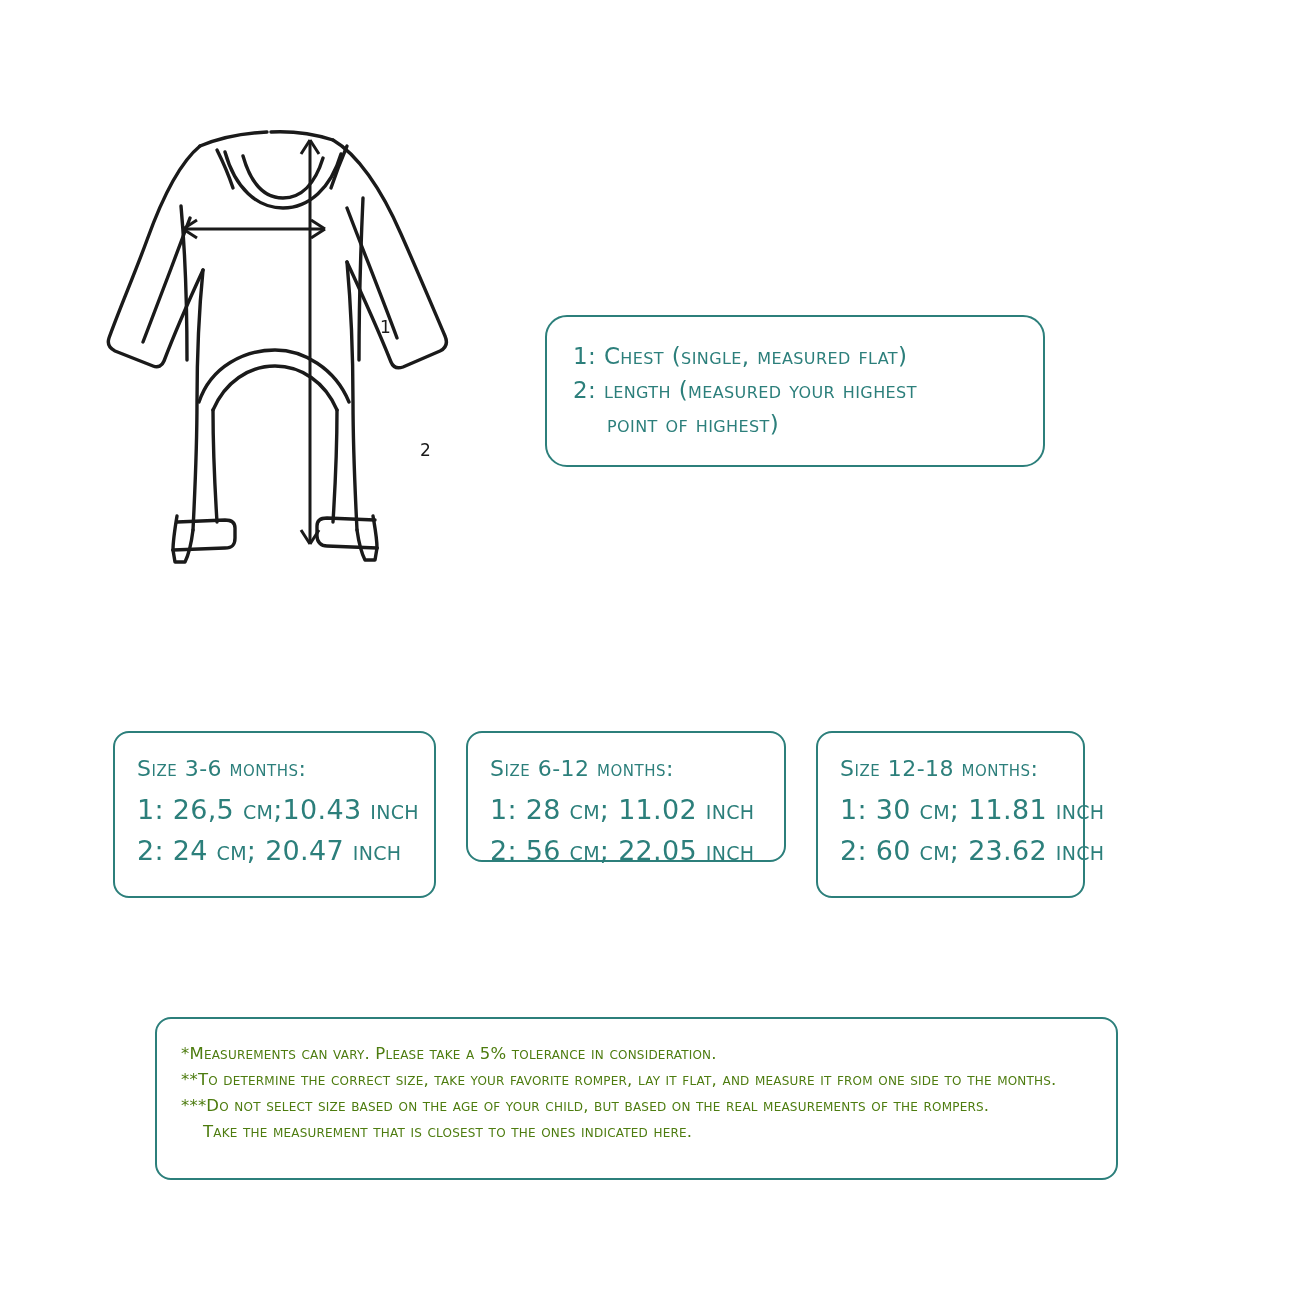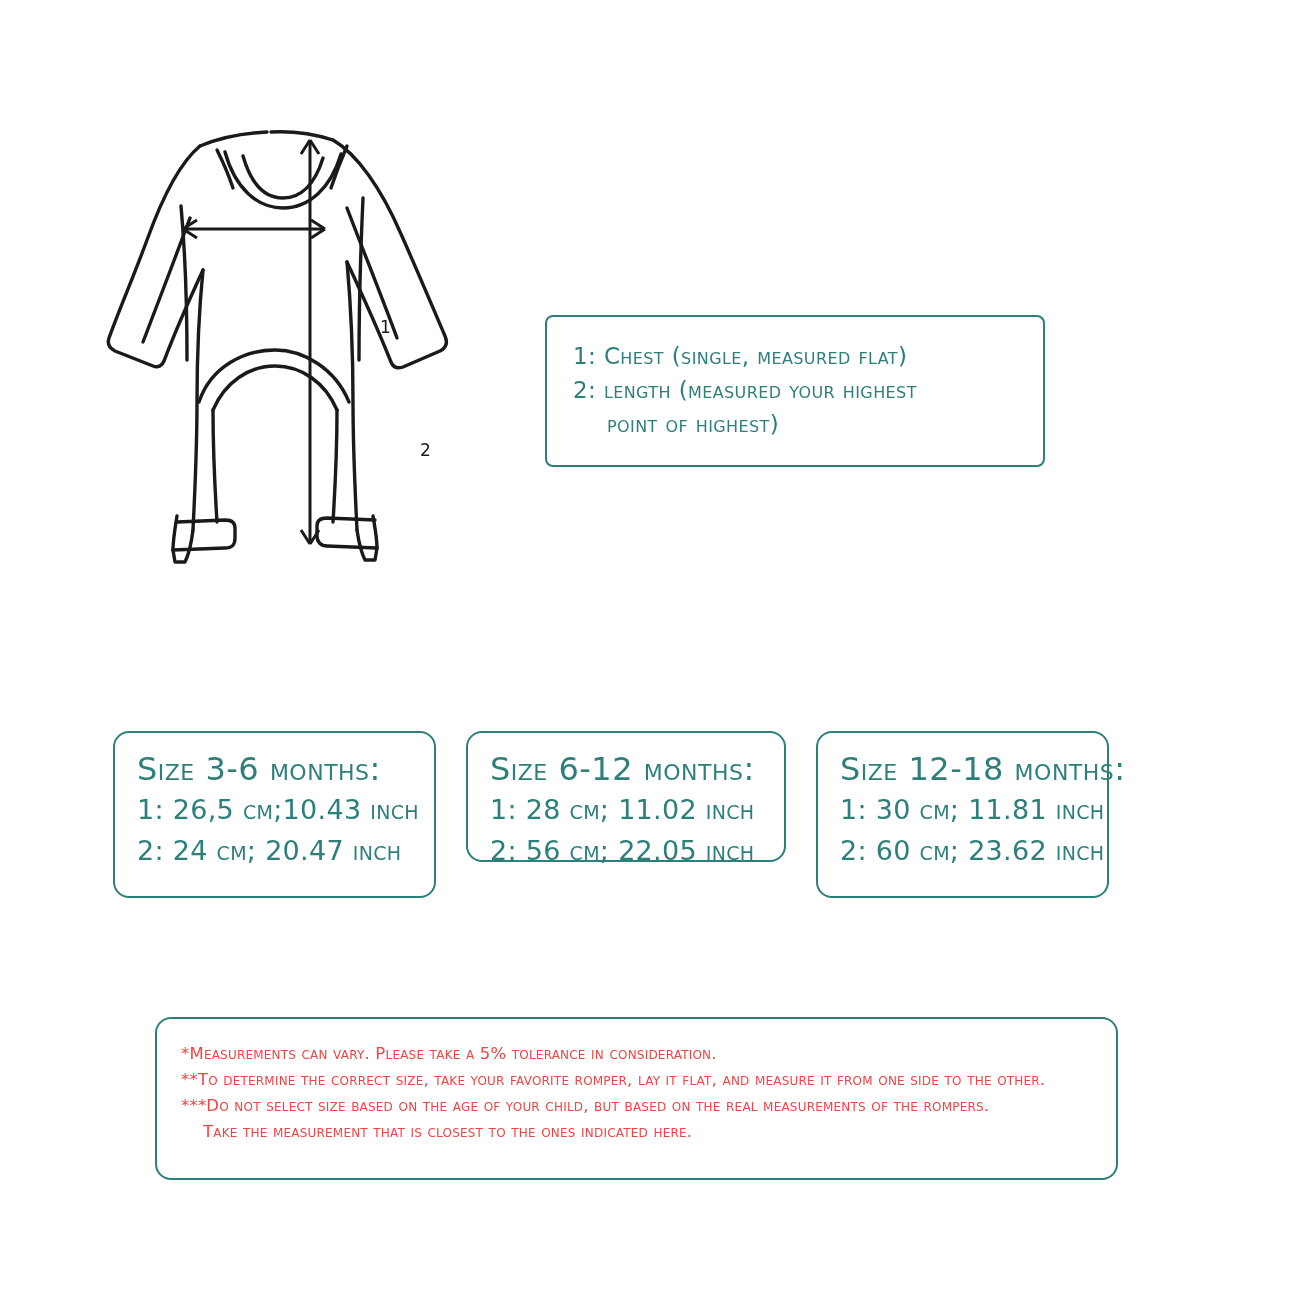--- a/index.html
+++ b/index.html
@@ -26,21 +26,21 @@
 
   
   #legend-box {
     position: absolute;
     left: 545px;
     top: 315px;
     width: 500px;
     height: 152px;
     box-sizing: border-box;
     border: 2.5px solid #2c7f7b;
-    border-radius: 8px;
+    border-radius: 22px;
     padding: 22px 26px 0 26px;
   }
   .legend-line {
     color: #2c7f7b;
     font-family: "DejaVu Sans", sans-serif;
     font-size: 23px;
     font-variant: small-caps;
     letter-spacing: 0.4px;
     line-height: 34px;
     white-space: pre;
@@ -51,24 +51,24 @@
   .size-card {
     position: absolute;
     box-sizing: border-box;
     border: 2.5px solid #2c7f7b;
     border-radius: 16px;
     padding: 16px 20px 14px 22px;
     color: #2c7f7b;
   }
   #size-card-0 { left: 113px; top: 731px; width: 323px; height: 167px; }
   #size-card-1 { left: 466px; top: 731px; width: 320px; height: 131px; }
-  #size-card-2 { left: 816px; top: 731px; width: 293px; height: 167px; }
+  #size-card-2 { left: 816px; top: 731px; width: 269px; height: 167px; }
 
   .size-title {
-    font-size: 32px;
+    font-size: 22px;
     font-variant: small-caps;
     letter-spacing: 0.5px;
     line-height: 40px;
     white-space: pre;
   }
   .size-row {
     font-size: 27px;
     font-variant: small-caps;
     letter-spacing: 0.3px;
     line-height: 41px;
@@ -79,21 +79,21 @@
   #notes-box {
     position: absolute;
     left: 155px;
     top: 1017px;
     width: 963px;
     height: 163px;
     box-sizing: border-box;
     border: 2.5px solid #2c7f7b;
     border-radius: 16px;
     padding: 22px 24px 0 24px;
-    color: #ef4444;
+    color: #4d7c0f;
   }
   .note-line {
     font-size: 16.5px;
     font-variant: small-caps;
     letter-spacing: 0.2px;
     line-height: 26px;
     white-space: pre;
   }
   .note-line.indent { padding-left: 22px; }
 
@@ -195,16 +195,16 @@
 </div>
 
 <div class="size-card" id="size-card-2">
   <div class="size-title">Size 12-18 months:</div>
   <div class="size-row">1: 30 cm; 11.81 inch</div>
   <div class="size-row">2: 60 cm; 23.62 inch</div>
 </div>
 
 <div id="notes-box">
   <div class="note-line">*Measurements can vary. Please take a 5% tolerance in consideration.</div>
-  <div class="note-line">**To determine the correct size, take your favorite romper, lay it flat, and measure it from one side to the other.</div>
+  <div class="note-line">**To determine the correct size, take your favorite romper, lay it flat, and measure it from one side to the months.</div>
   <div class="note-line">***Do not select size based on the age of your child, but based on the real measurements of the rompers.</div>
   <div class="note-line indent">Take the measurement that is closest to the ones indicated here.</div>
 </div>
 
 </body></html>

